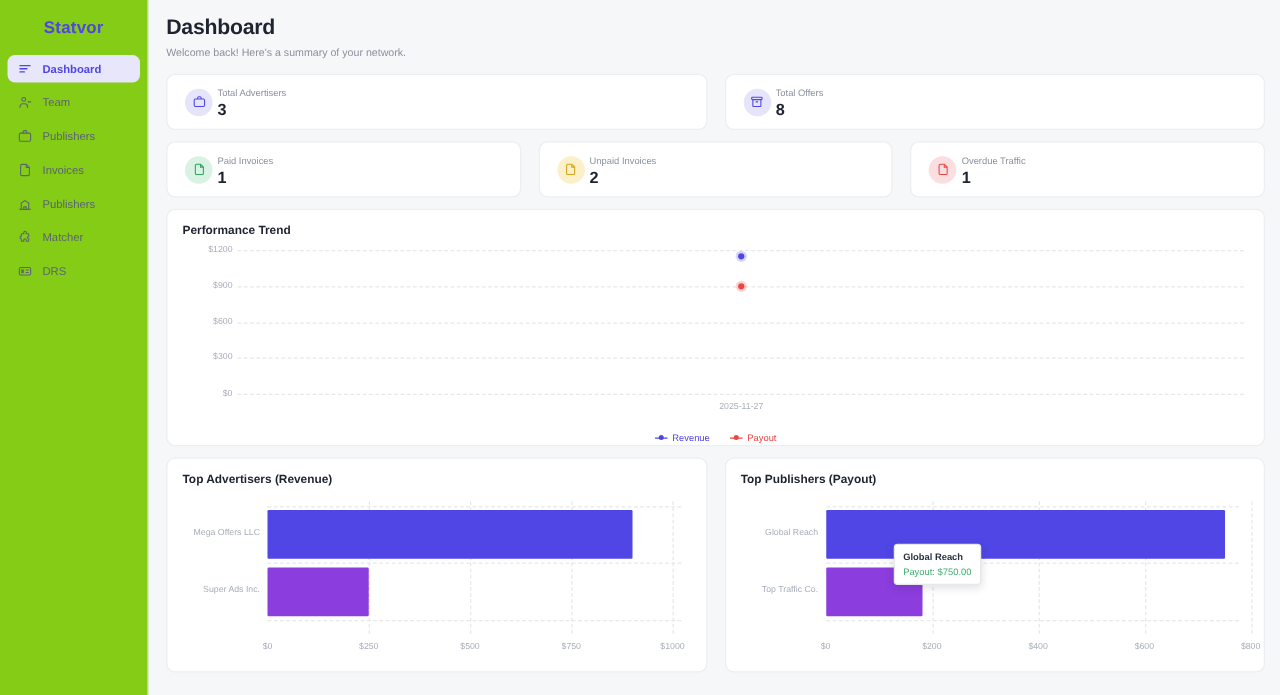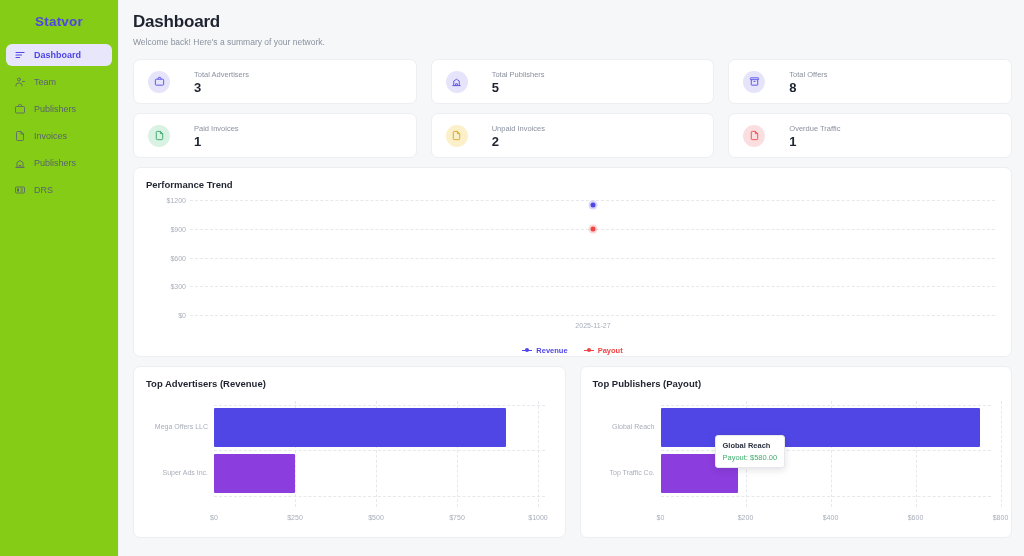--- a/index.html
+++ b/index.html
@@ -42,21 +42,21 @@
   .main { flex: 1; height: 556px; padding: 12px 12px 0 14px; overflow: hidden; }
   .page-title { font-size: 17px; font-weight: bold; color: #1e2330; letter-spacing: -.2px; }
   .page-sub { font-size: 8.5px; color: #8a919e; margin-top: 5px; }
 
   
   .stats { margin-top: 12px; }
   .stat-row { display: flex; gap: 14px; margin-bottom: 9px; }
   .stat-card {
     flex: 1; height: 45px;
     background: #fff; border: 1px solid #edeef1; border-radius: 7px;
-    display: flex; align-items: center; gap: 24px;
+    display: flex; align-items: center; gap: 4px;
     padding: 0 14px;
   }
   .stat-ico {
     width: 22px; height: 22px; border-radius: 50%;
     display: flex; align-items: center; justify-content: center;
     flex: 0 0 22px;
   }
   .stat-ico svg { display:block; }
   .stat-txt { display: flex; flex-direction: column; gap: 2px; }
   .stat-label { font-size: 7.5px; color: #8a919e; }
@@ -75,21 +75,21 @@
         border-top: 1px dashed #e6e8ec; }
   .ytick { position: absolute; left: 0; width: 40px; text-align: right;
            font-size: 7px; color: #a8aeb9; transform: translateY(-50%); }
   .xtick { position: absolute; font-size: 7px; color: #a8aeb9;
            transform: translateX(-50%); }
   .pt { position: absolute; width: 5px; height: 5px; border-radius: 50%;
         transform: translate(-50%, -50%); }
   .pt.rev { background: #4f46e5; box-shadow: 0 0 0 2px rgba(79,70,229,.22); }
   .pt.pay { background: #ef4444; box-shadow: 0 0 0 2px rgba(239,68,68,.22); }
   .legend { display: flex; justify-content: center; gap: 16px; margin-top: 16px; }
-  .lg { display: flex; align-items: center; gap: 4px; font-size: 7.5px; font-weight: bold; }
+  .lg { display: flex; align-items: center; gap: 4px; font-size: 7.5px; }
   .lg .dash { width: 10px; height: 1.5px; position: relative; }
   .lg .dash::after { content:''; position:absolute; left:3px; top:-1.5px;
         width:4px; height:4px; border-radius:50%; }
   .lg.rev { color: #4f46e5; } .lg.rev .dash { background:#4f46e5; } .lg.rev .dash::after{ background:#4f46e5; }
   .lg.pay { color: #ef4444; } .lg.pay .dash { background:#ef4444; } .lg.pay .dash::after{ background:#ef4444; }
 
   
   .bottom { display: flex; gap: 14px; margin-top: 9px; }
   .bottom .card { flex: 1; height: 172px; position: relative; }
   .bar-plot { position: relative; height: 120px; margin-top: 12px; }
@@ -163,20 +163,28 @@
         <span class="ico">
           <svg width="12" height="12" viewBox="0 0 24 24" fill="none" stroke="currentColor" stroke-width="1.7">
               <path d="M3 21h18"></path>
               <path d="M6 21V11l6-4 6 4v10"></path>
               <path d="M10 21v-4h4v4"></path>
             </svg>
         </span>
         <span>Publishers</span>
       </div>
 
+      <div class="nav-item">
+        <span class="ico">
+          <svg width="12" height="12" viewBox="0 0 24 24" fill="none" stroke="currentColor" stroke-width="1.7">
+              <path d="M10 4a2 2 0 1 1 4 0v2h3a1 1 0 0 1 1 1v3a2 2 0 1 0 0 4v3a1 1 0 0 1-1 1h-3v-2a2 2 0 1 0-4 0v2H7a1 1 0 0 1-1-1v-3a2 2 0 1 1 0-4V7a1 1 0 0 1 1-1h3z"></path>
+            </svg>
+        </span>
+        <span>Matcher</span>
+      </div>
 
       <div class="nav-item">
         <span class="ico">
           <svg width="12" height="12" viewBox="0 0 24 24" fill="none" stroke="currentColor" stroke-width="1.7">
               <rect x="3" y="6" width="18" height="12" rx="2"></rect>
               <rect x="6" y="9" width="4" height="6" fill="currentColor" stroke="none"></rect>
               <line x1="13" y1="10" x2="18" y2="10"></line>
               <line x1="13" y1="14" x2="18" y2="14"></line>
             </svg>
         </span>
@@ -201,33 +209,20 @@
                 <rect x="3" y="7" width="18" height="13" rx="2"></rect>
                 <path d="M9 7V5a2 2 0 0 1 2-2h2a2 2 0 0 1 2 2v2"></path>
               </svg>
           </span>
           <span class="stat-txt">
             <span class="stat-label">Total Advertisers</span>
             <span class="stat-value">3</span>
           </span>
         </div>
 
-        <div class="stat-card">
-          <span class="stat-ico" style="background:#e5e4fb;color:#4f46e5">
-            <svg width="11" height="11" viewBox="0 0 24 24" fill="none" stroke="currentColor" stroke-width="1.9">
-                <path d="M3 21h18"></path>
-                <path d="M6 21V11l6-4 6 4v10"></path>
-                <path d="M10 21v-4h4v4"></path>
-              </svg>
-          </span>
-          <span class="stat-txt">
-            <span class="stat-label">Total Publishers</span>
-            <span class="stat-value">5</span>
-          </span>
-        </div>
 
         <div class="stat-card">
           <span class="stat-ico" style="background:#e5e4fb;color:#4f46e5">
             <svg width="11" height="11" viewBox="0 0 24 24" fill="none" stroke="currentColor" stroke-width="1.9">
                 <rect x="3" y="4" width="18" height="4" rx="1"></rect>
                 <path d="M5 8v11a1 1 0 0 0 1 1h12a1 1 0 0 0 1-1V8"></path>
                 <line x1="10" y1="12" x2="14" y2="12"></line>
               </svg>
           </span>
           <span class="stat-txt">
@@ -355,21 +350,21 @@
           <div class="vgl" style="left:408px"></div>
 
           <div class="bar-lbl" style="top:26px">Global Reach</div>
           <div class="bar-lbl" style="top:72px">Top Traffic Co.</div>
 
           <div class="bar" style="left:68px;top:7px;width:319px;height:39px;background:#4f46e5"></div>
           <div class="bar" style="left:68px;top:53px;width:77px;height:39px;background:#8b3ddd"></div>
 
           <div class="tooltip" style="left:122px;top:34px">
             <div class="tt-title">Global Reach</div>
-            <div class="tt-val">Payout: $580.00</div>
+            <div class="tt-val">Payout: $750.00</div>
           </div>
 
           <div class="xlab" style="left:68px">$0</div>
           <div class="xlab" style="left:153px">$200</div>
           <div class="xlab" style="left:238px">$400</div>
           <div class="xlab" style="left:323px">$600</div>
           <div class="xlab" style="left:408px">$800</div>
         </div>
       </div>
 

